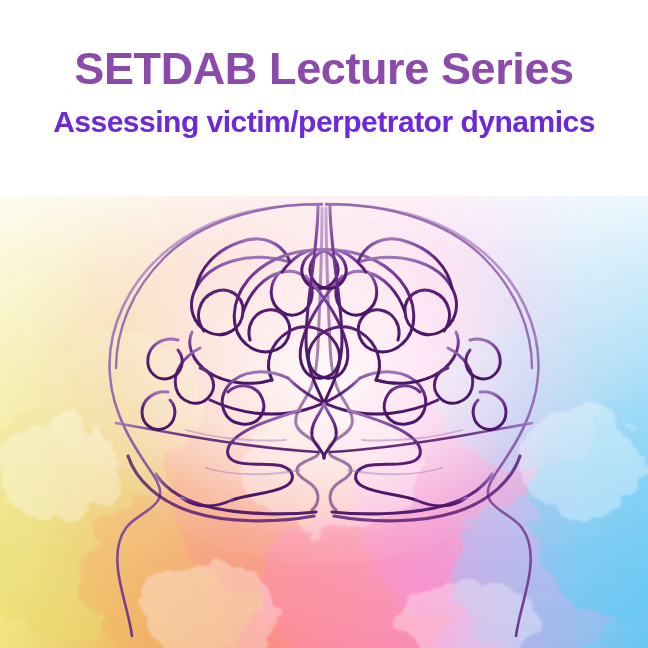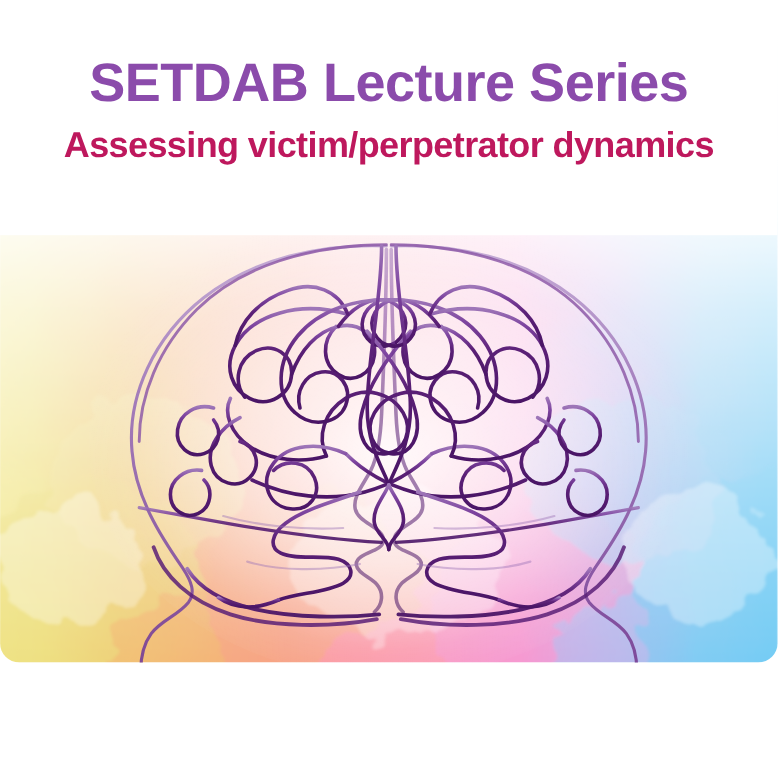--- a/index.html
+++ b/index.html
@@ -3,25 +3,24 @@
 <meta charset="utf-8">
 <style>
   html, body {
     margin: 0;
     padding: 0;
     background: #ffffff;
   }
   #poster {
     position: relative;
     width: 648px;
-    height: 552px;
+    height: 648px;
     overflow: hidden;
     background: #ffffff;
     font-family: "Liberation Sans", sans-serif;
-    border-radius: 16px;
   }
 
   
   #wash-layer {
     position: absolute;
     left: 0; top: 0;
     width: 648px;
     height: 648px;
     z-index: 0;
   }
@@ -58,21 +57,21 @@
     color: #8B4BAB;
   }
   .poster-subtitle {
     margin: 0;
     padding-top: 11px;
     font-family: "Liberation Sans", sans-serif;
     font-size: 30px;
     font-weight: bold;
     line-height: 34px;
     letter-spacing: -0.5px;
-    color: #be185d;
+    color: #6d28d9;
   }
   .sub-line { display: block; }
 
   
   #text-veil {
     position: absolute;
     left: 0; top: 0;
     width: 648px;
     height: 196px;
     background: #ffffff;

